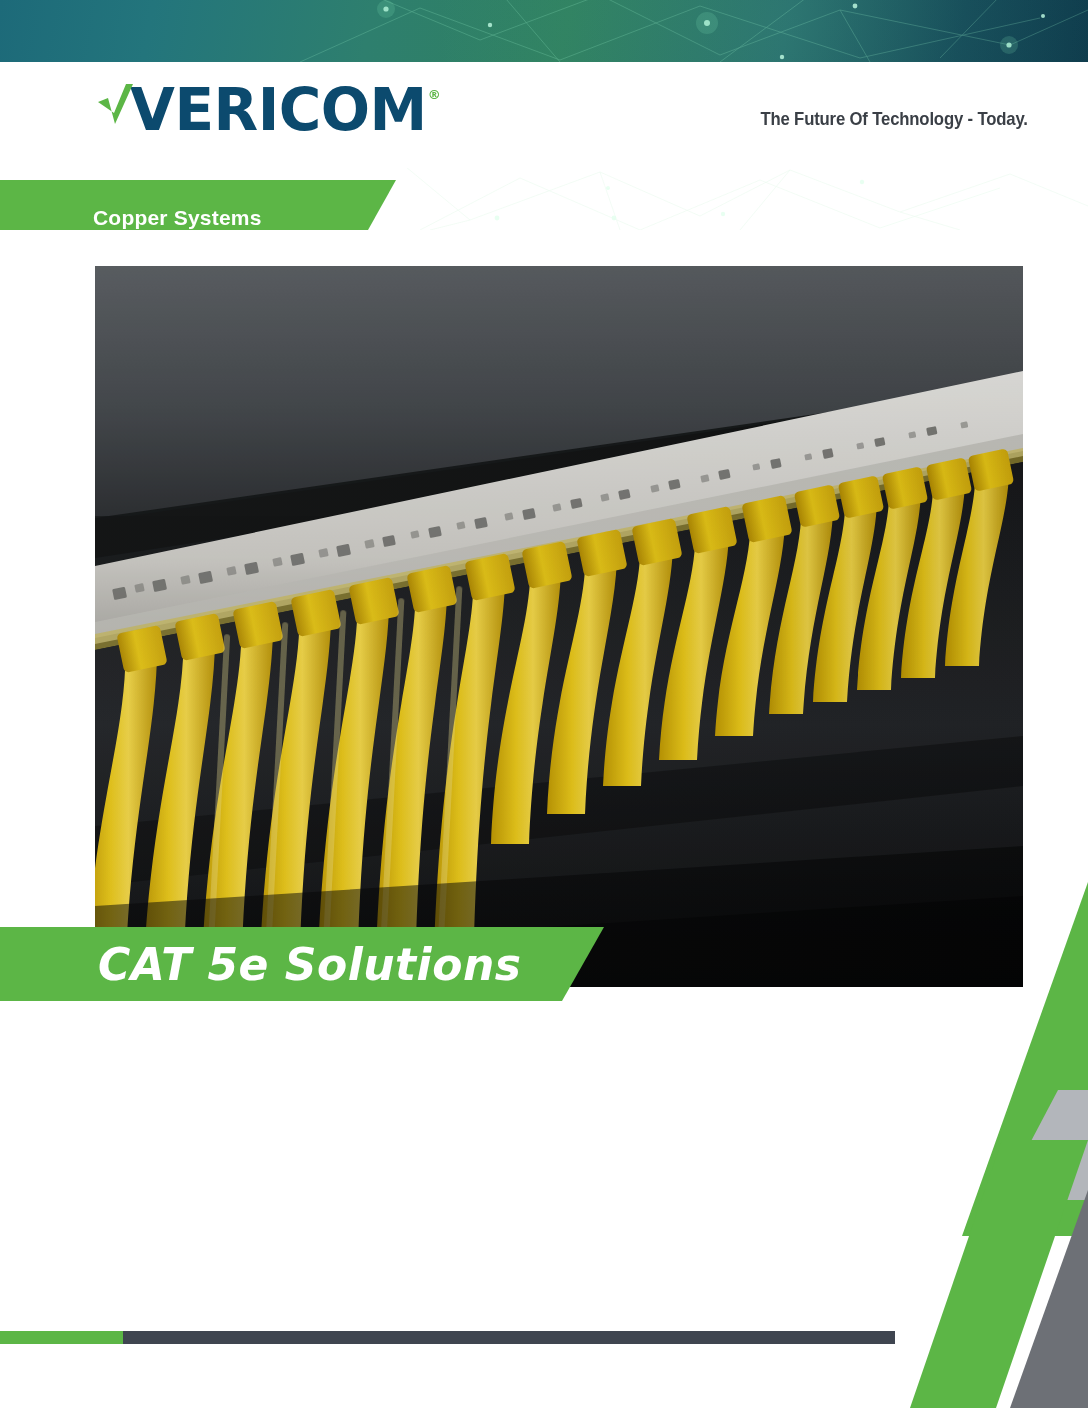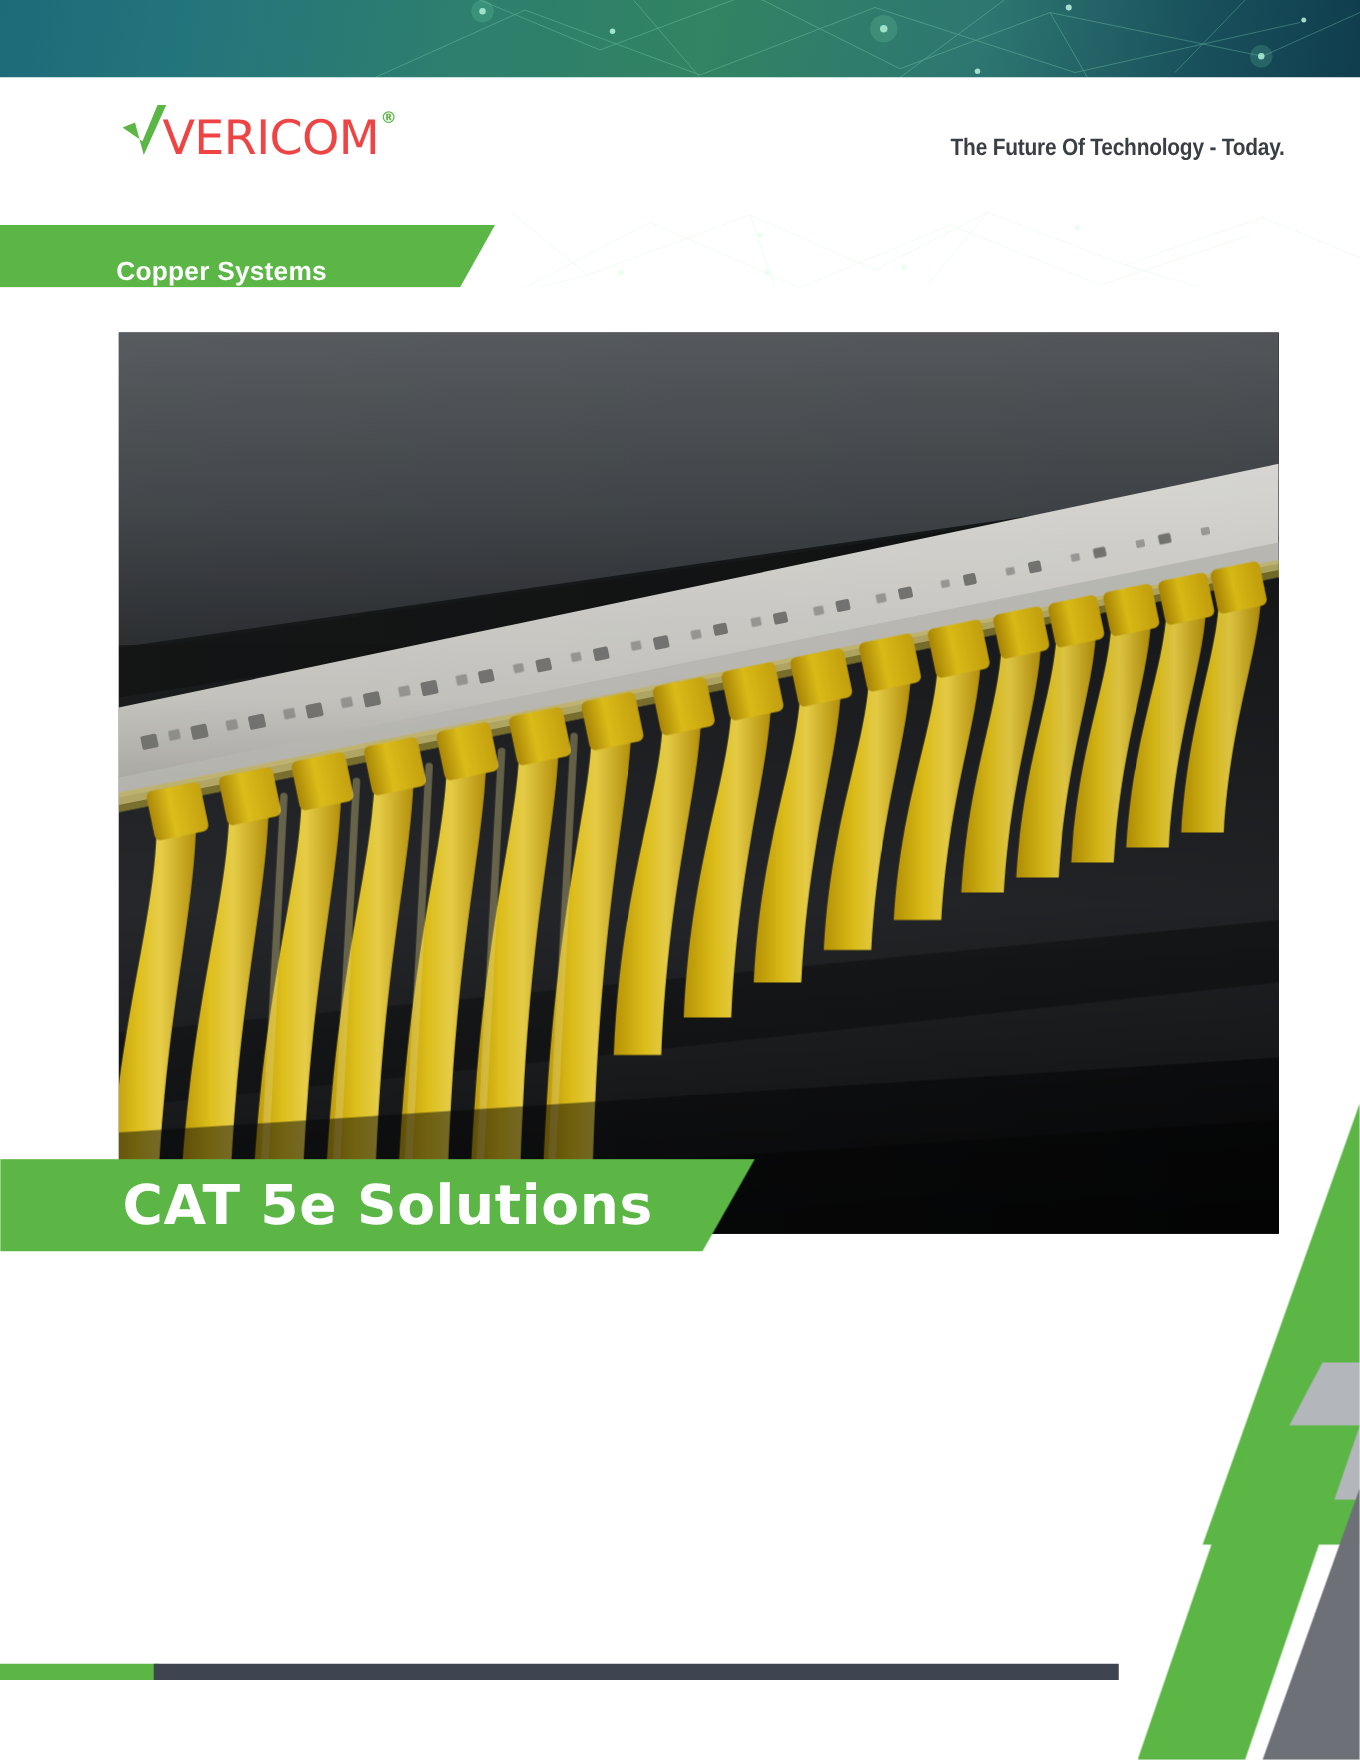--- a/index.html
+++ b/index.html
@@ -53,24 +53,24 @@
   .logo {
     position:absolute;
     left:96px; top:22px;
     display:flex;
     align-items:flex-start;
   }
   .logo-mark { position:relative; width:40px; height:56px; }
   .logo-mark svg { display:block; }
   .logo-word {
     font-family:"DejaVu Sans", sans-serif;
-    font-weight:normal;
-    font-size:38px;
+    font-weight:bold;
+    font-size:58px;
     letter-spacing:-0.5px;
-    color:#ef4444;
+    color:#0c4a6e;
     line-height:52px;
     margin-left:-6px;
   }
   .logo-reg {
     font-family:"DejaVu Sans", sans-serif;
     font-size:13px;
     color:#5cb646;
     line-height:22px;
     font-weight:bold;
     margin-left:1px;
@@ -127,20 +127,21 @@
     clip-path:polygon(0 0, 604px 0, 562px 74px, 0 74px);
     display:flex;
     align-items:center;
     z-index:6;
   }
   .banner-title-label {
     margin-left:98px;
     color:#ffffff;
     font-family:"DejaVu Sans","Liberation Sans", sans-serif;
     font-weight:bold;
+    font-style:italic;
     font-size:44px;
     letter-spacing:.5px;
     white-space:nowrap;
   }
 
   
   .deco { position:absolute; z-index:2; }
 
   .deco-green-1 {
     left:962px; top:882px;

